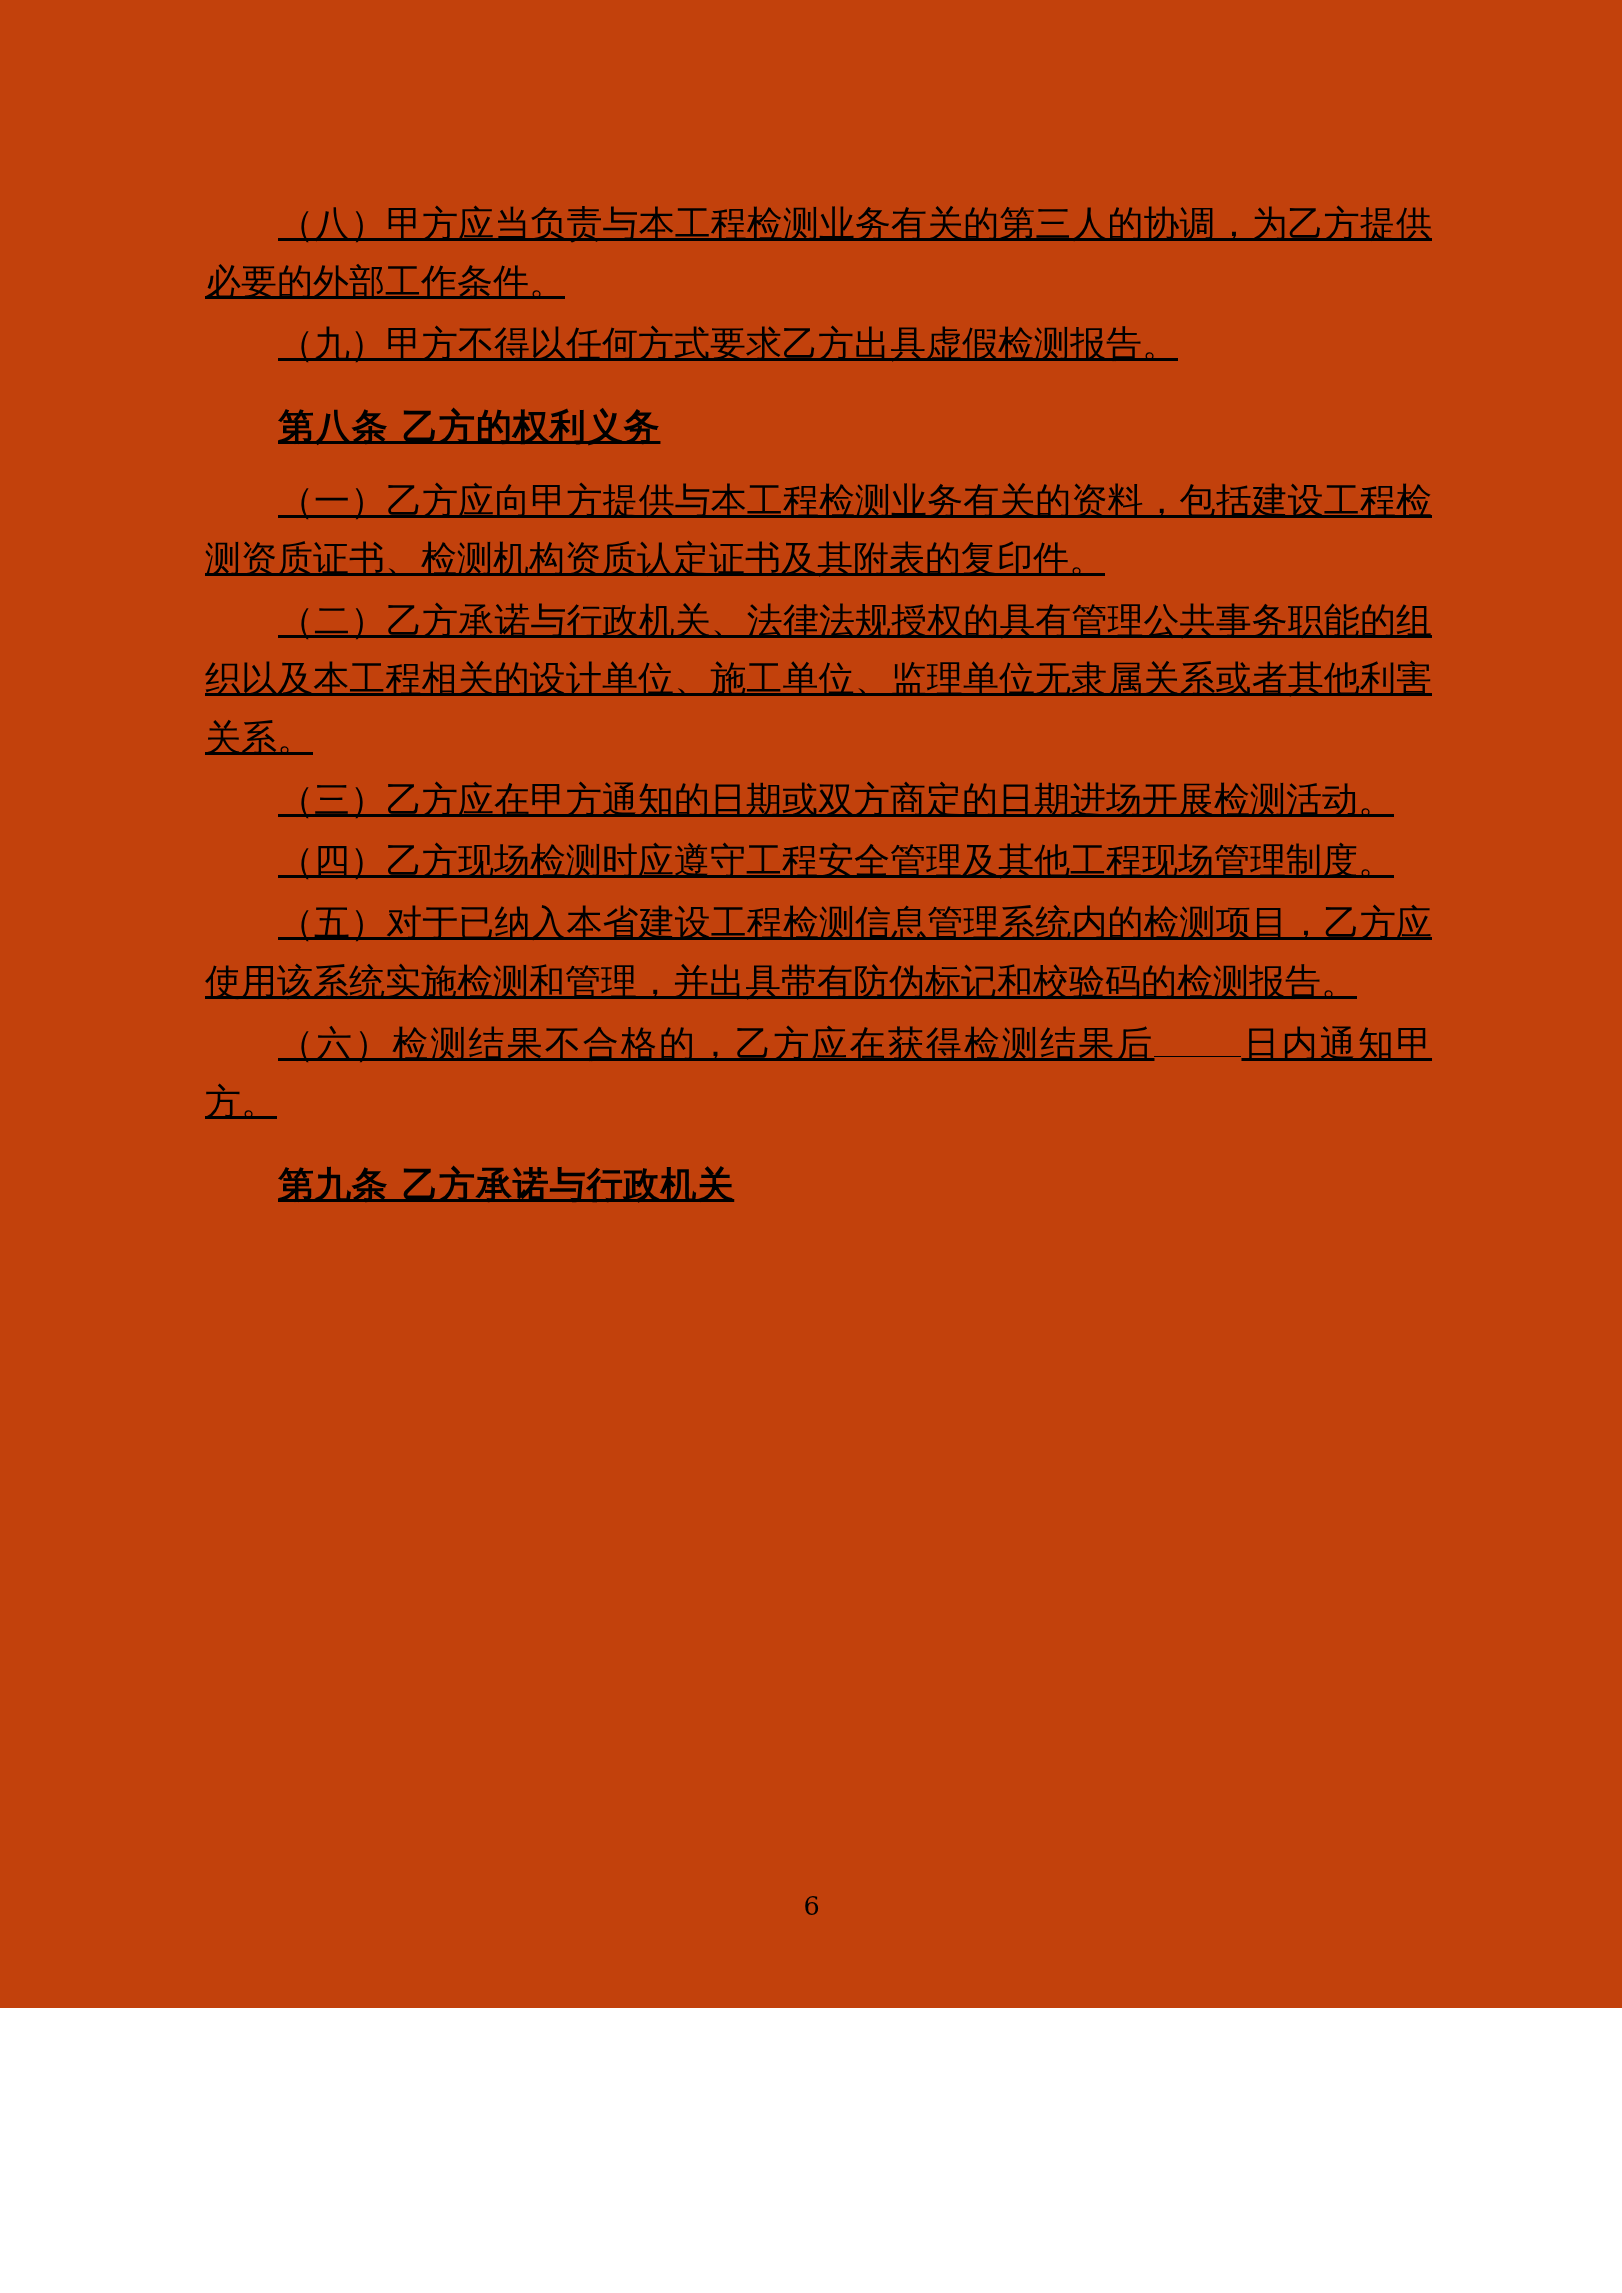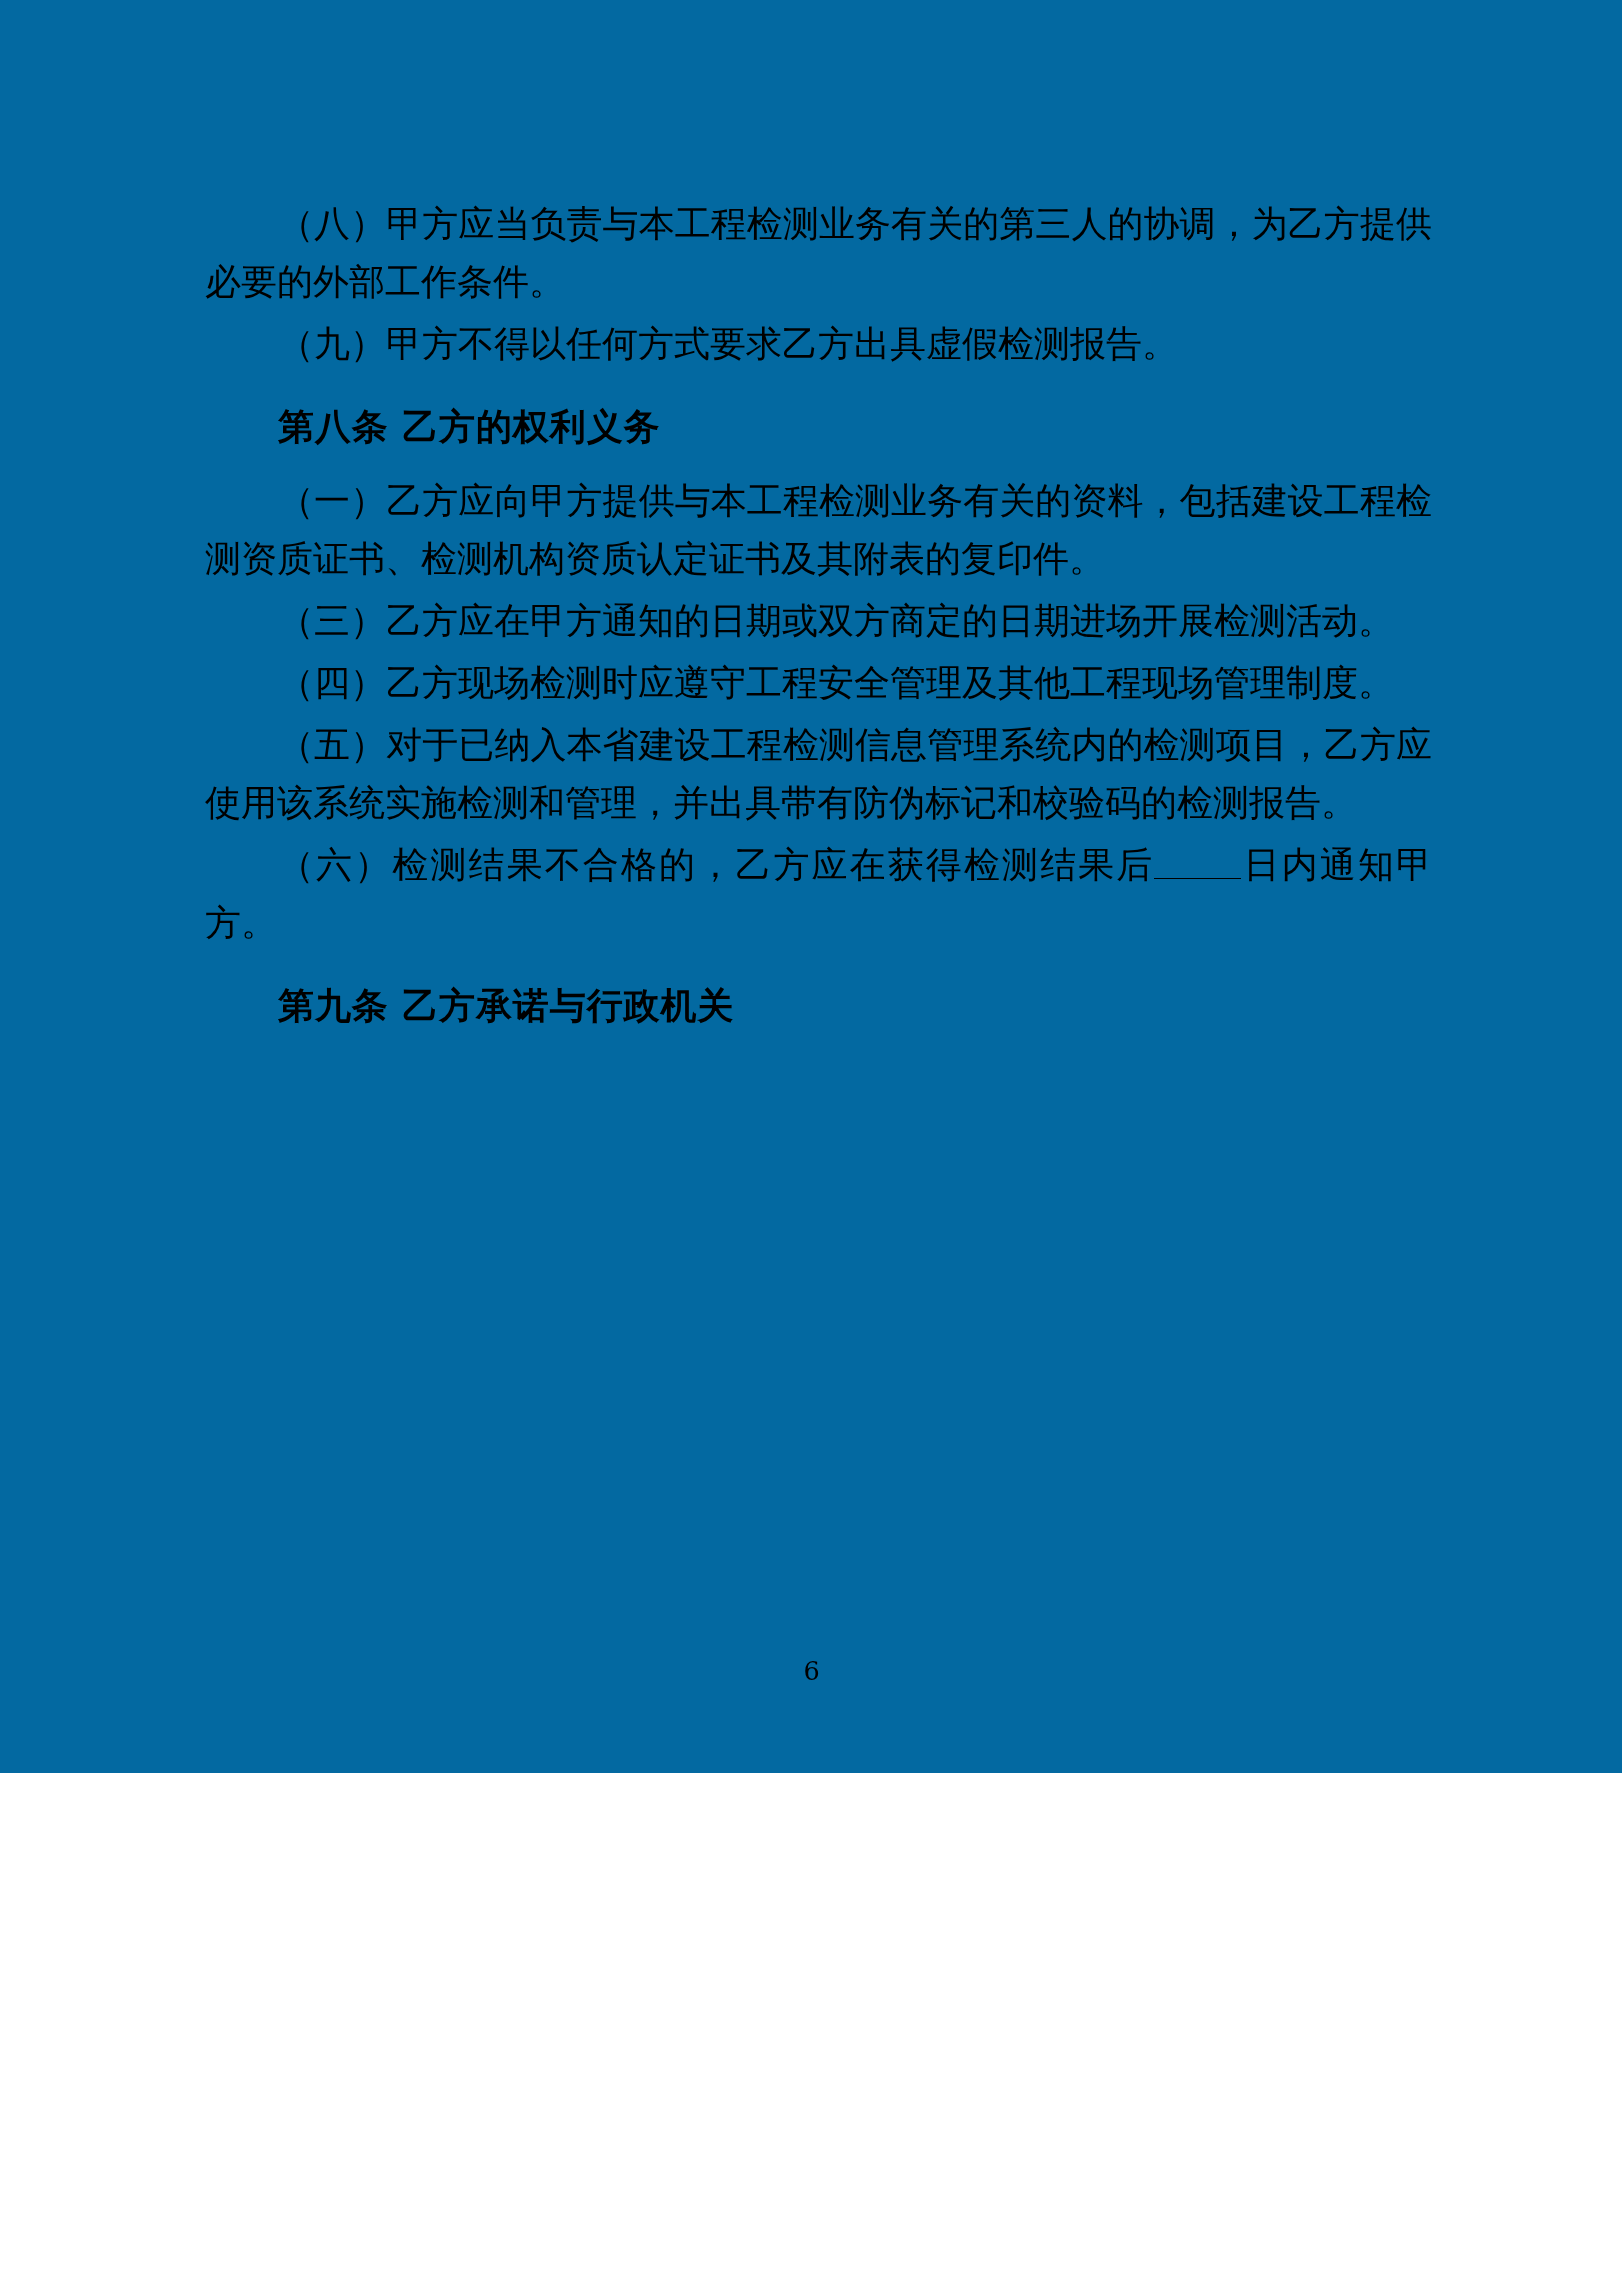--- a/index.html
+++ b/index.html
@@ -2,27 +2,28 @@
 <html style="font-size:14.5px"><head>
 <meta charset="utf-8">
 <style>
   html, body {
     margin: 0;
     padding: 0;
     background: #ffffff;
   }
   .page {
     width: 1623px;
-    height: 1773px;
-    background: #0369a1;
+    height: 2008px;
+    background: #c2410c;
     position: relative;
     box-sizing: border-box;
     padding: 195px 191px 0 205px;
     font-family: "DejaVu Serif", "Liberation Serif", serif;
     color: #000000;
+    text-decoration: underline;
   }
   .doc-body {
     font-size: 36px;
     line-height: 1.62;
     text-align: justify;
     text-justify: inter-ideograph;
   }
   p.para {
     margin: 0 0 3.6px 0;
     text-indent: 73px;
@@ -56,20 +57,21 @@
   <div class="doc-body">
 
     <p class="para">（八）甲方应当负责与本工程检测业务有关的第三人的协调，为乙方提供必要的外部工作条件。</p>
 
     <p class="para">（九）甲方不得以任何方式要求乙方出具虚假检测报告。</p>
 
     <p class="heading">第八条  乙方的权利义务</p>
 
     <p class="para">（一）乙方应向甲方提供与本工程检测业务有关的资料，包括建设工程检测资质证书、检测机构资质认定证书及其附表的复印件。</p>
 
+    <p class="para">（二）乙方承诺与行政机关、法律法规授权的具有管理公共事务职能的组织以及本工程相关的设计单位、施工单位、监理单位无隶属关系或者其他利害关系。</p>
 
     <p class="para">（三）乙方应在甲方通知的日期或双方商定的日期进场开展检测活动。</p>
 
     <p class="para">（四）乙方现场检测时应遵守工程安全管理及其他工程现场管理制度。</p>
 
     <p class="para">（五）对于已纳入本省建设工程检测信息管理系统内的检测项目，乙方应使用该系统实施检测和管理，并出具带有防伪标记和校验码的检测报告。</p>
 
     <p class="para"><span>（六）检测结果不合格的，乙方应在获得检测结果后</span><span class="blank-line"></span><span>日内通知甲方。</span></p>
 
 

